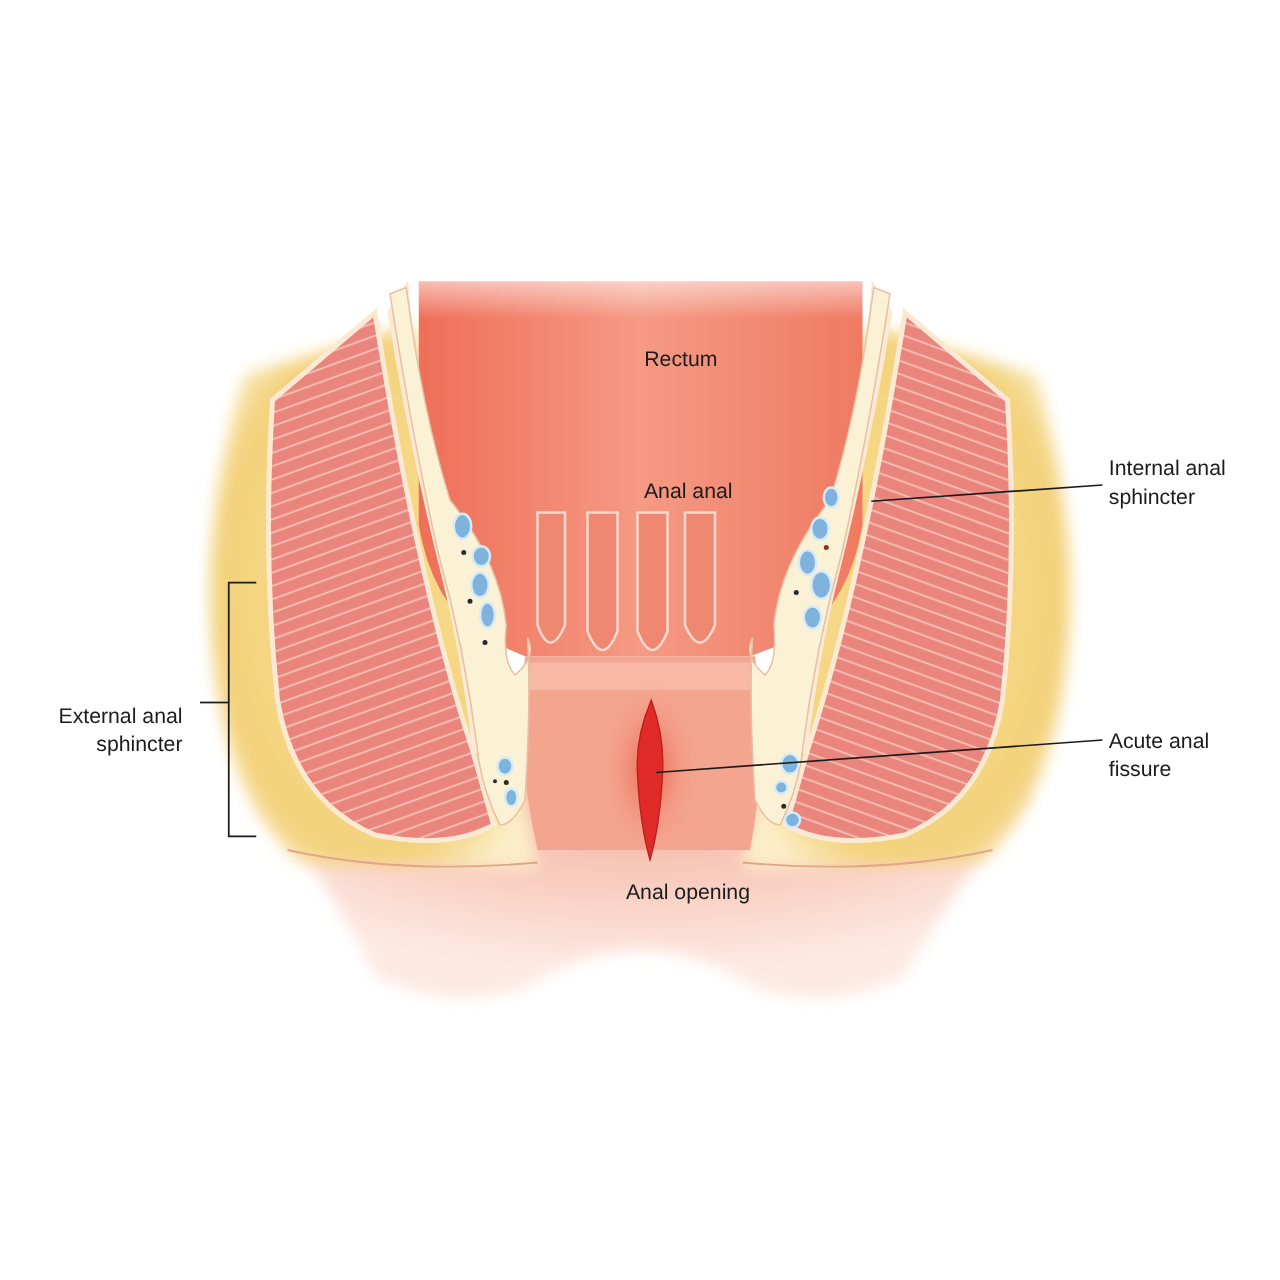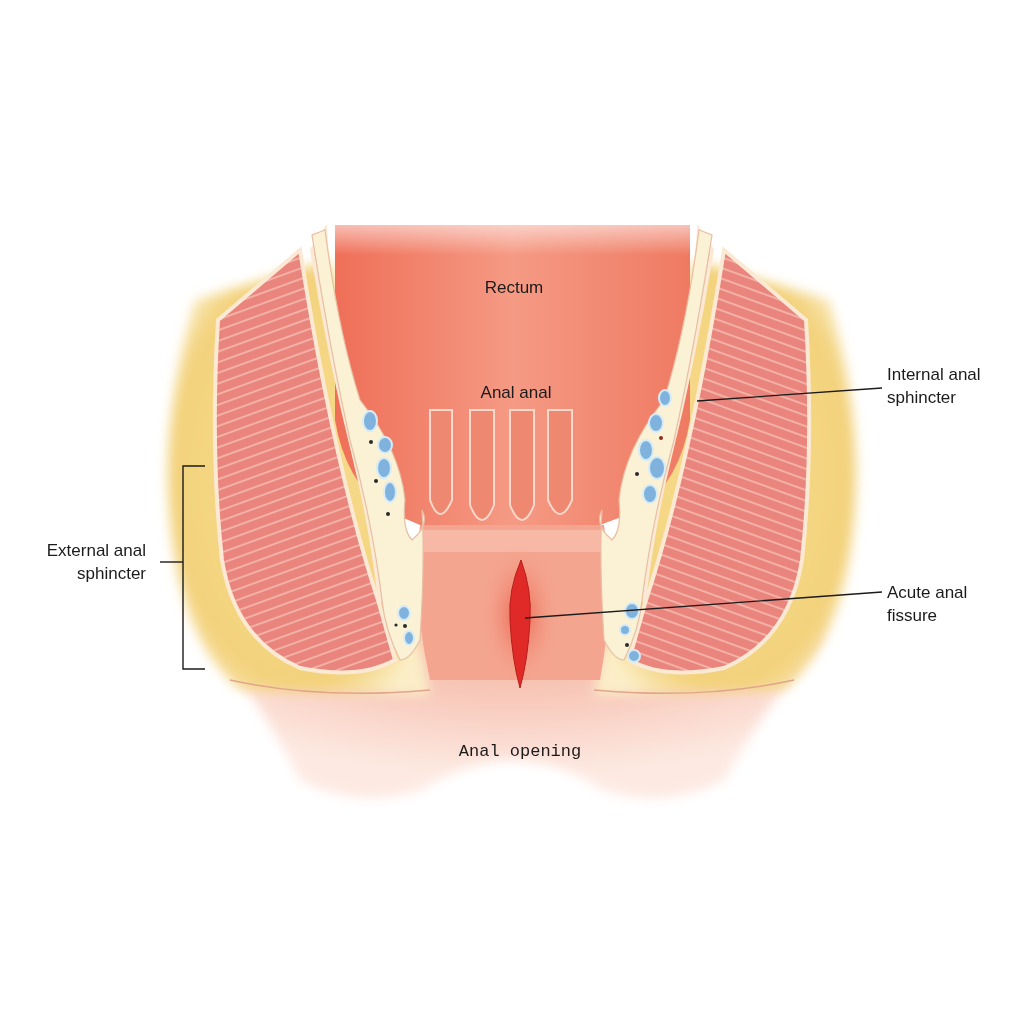--- a/index.html
+++ b/index.html
@@ -1,22 +1,22 @@
 <!DOCTYPE html>
 <html><head>
 <meta charset="utf-8">
 <style>
   html, body { margin: 0; padding: 0; background: #ffffff; }
   body { width: 1024px; height: 1024px; position: relative; overflow: hidden;
          font-family: "Liberation Sans", "DejaVu Sans", sans-serif; }
   #diagram { position: absolute; left: 0; top: 0; width: 1024px; height: 1024px; }
   .lbl { position: absolute; color: #1b1b1b; font-size: 17px; line-height: 23px;
          font-family: "Liberation Sans", "DejaVu Sans", sans-serif; }
-  .lbl.center { text-align: center; }
-  .lbl.right { text-align: right; }
+  .lbl.center { text-align: right; }
+  .lbl.right { text-align: right; margin-top: 22px; }
 </style>
 </head>
 <body>
 
 <svg id="diagram" viewBox="0 0 1024 1024" xmlns="http://www.w3.org/2000/svg">
   <defs>
     <radialGradient id="bodyGlow" cx="50%" cy="50%" r="55%">
       <stop offset="0%" stop-color="#f6c6b4"></stop>
       <stop offset="70%" stop-color="#f9d9cb"></stop>
       <stop offset="100%" stop-color="#ffffff" stop-opacity="0"></stop>
@@ -143,13 +143,13 @@
 <div class="lbl right" style="left:10px;top:539px;width:136px;">
   <div>External anal</div>
   <div>sphincter</div>
 </div>
 
 <div class="lbl" style="left:887px;top:581px;width:140px;">
   <div>Acute anal</div>
   <div>fissure</div>
 </div>
 
-<div class="lbl center" style="left:440px;top:740px;width:160px;font-family:Liberation Mono, monospace;">Anal opening</div>
+<div class="lbl center" style="left:440px;top:702px;width:160px;">Anal opening</div>
 
 </body></html>

